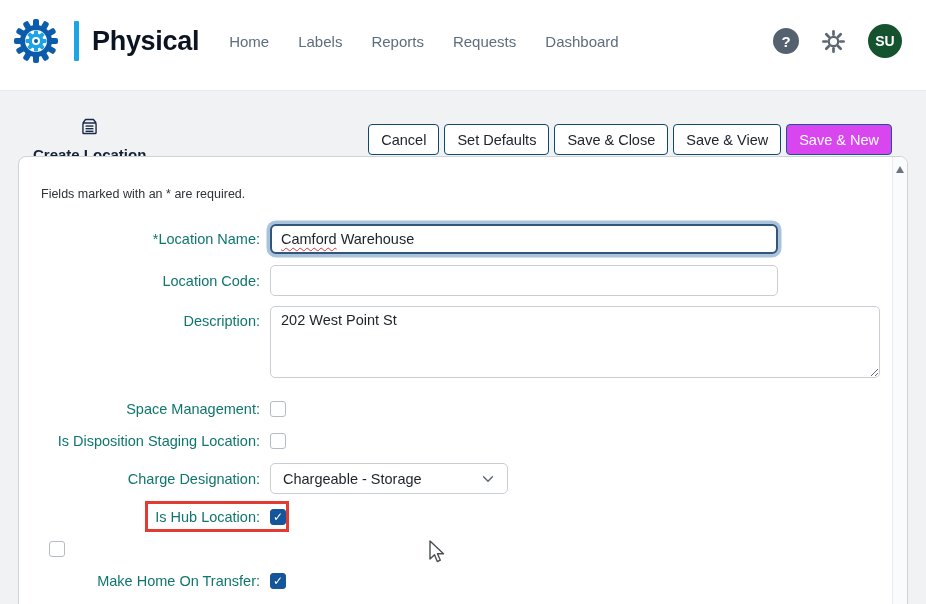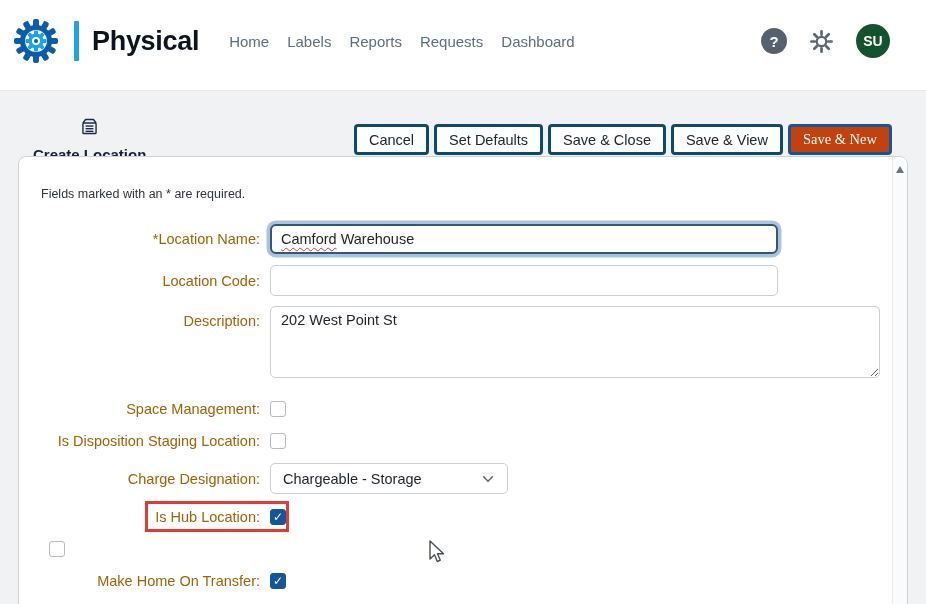--- a/index.html
+++ b/index.html
@@ -2,56 +2,56 @@
 <html><head>
 <meta charset="utf-8">
 <style>
   * { margin:0; padding:0; box-sizing:border-box; }
   html,body { width:926px; height:604px; overflow:hidden; background:#fff;
     font-family:"Liberation Sans", sans-serif; }
   body { position:relative; }
 
   
   .navbar { height:82px; background:#fff; display:flex; align-items:center;
-    padding:0 36px 0 12px; }
+    padding:0 24px 0 12px; }
   .brand { display:flex; align-items:center; }
   .brand-logo { width:48px; height:48px; }
   .brand-pipe { width:5px; height:40px; background:#1ca4e6; margin:0 13px 0 14px; border-radius:1px; }
   .brand-title { font-size:27px; font-weight:700; color:#0c1421; letter-spacing:-0.3px; }
-  .nav-links { display:flex; align-items:center; margin-left:30px; gap:18px; }
+  .nav-links { display:flex; align-items:center; margin-left:30px; gap:29px; }
   .nav-link { font-size:15px; color:#5d6d7e; text-decoration:none; cursor:pointer; }
   .nav-right { margin-left:auto; display:flex; align-items:center; gap:21px; }
   .help-circle { width:26px; height:26px; border-radius:50%; background:#55616f; color:#fff;
     display:flex; align-items:center; justify-content:center; font-size:15px; font-weight:700; cursor:pointer; }
   .settings-gear { width:27px; height:27px; cursor:pointer; }
   .avatar { width:34px; height:34px; border-radius:50%; background:#14532d; color:#fff;
     display:flex; align-items:center; justify-content:center; font-size:14px; font-weight:600; cursor:pointer; }
 
   
   .page { position:absolute; top:90px; left:0; width:926px; height:514px;
     background:#f1f2f4; border-top:1px solid #e7e9eb; }
   .page-header { display:flex; align-items:center; justify-content:space-between;
     padding:25px 34px 0 33px; }
   .page-title-wrap { display:flex; align-items:center; gap:9px;flex-direction:column; }
   .page-title-icon { width:21px; height:21px; }
   .page-title { font-size:15px; font-weight:700; color:#152238; }
   .btn-group { display:flex; gap:5px; }
-  .btn { height:31px; padding:0 12px; background:#fff; border:3px solid #0c4a6e;
+  .btn { height:31px; padding:0 12px; background:#fff; border:1px solid #0c4a6e;
     border-radius:4px; font-size:14.5px; color:#20262c; cursor:pointer;
     font-family:"Liberation Sans", sans-serif; }
-  .btn.primary { background:#c2410c; border-color:#15569b; color:#fff;font-family:Liberation Serif, serif; }
+  .btn.primary { background:#d946ef; border-color:#15569b; color:#fff; }
 
   
   .panel { position:absolute; left:18px; right:18px; top:65px; height:460px;
     background:#fff; border:1px solid #cfd3d8; border-radius:8px 8px 0 0; overflow:hidden; }
   .panel-inner { padding:30px 40px 0 22px; }
   .required-note { font-size:12.5px; color:#2e3338; margin-bottom:23px; }
 
   .frow { display:flex; align-items:center; margin-bottom:10px; }
-  .frow .lbl { width:221px; text-align:right; font-size:14.5px; color:#a16207;
+  .frow .lbl { width:221px; text-align:right; font-size:14.5px; color:#0f766e;
     flex-shrink:0; padding-right:2px; }
   .frow .ctl { margin-left:8px; display:flex; align-items:center; }
 
   .text-input { width:508px; height:31px; border:1px solid #c9ced4; border-radius:5px;
     font-size:14.5px; color:#1d2329; padding:0 10px; font-family:"Liberation Sans", sans-serif;
     background:#fff; }
   .focused-input { width:508px; height:30px; border:2px solid #32567b; border-radius:6px;
     box-shadow:0 0 0 3.5px #aac3dc; background:#fff; display:flex; align-items:center;
     padding:0 9px; font-size:14.5px; color:#1d2329; cursor:text; }
   .misspell { text-decoration:underline wavy #e03131; text-decoration-thickness:1px;

